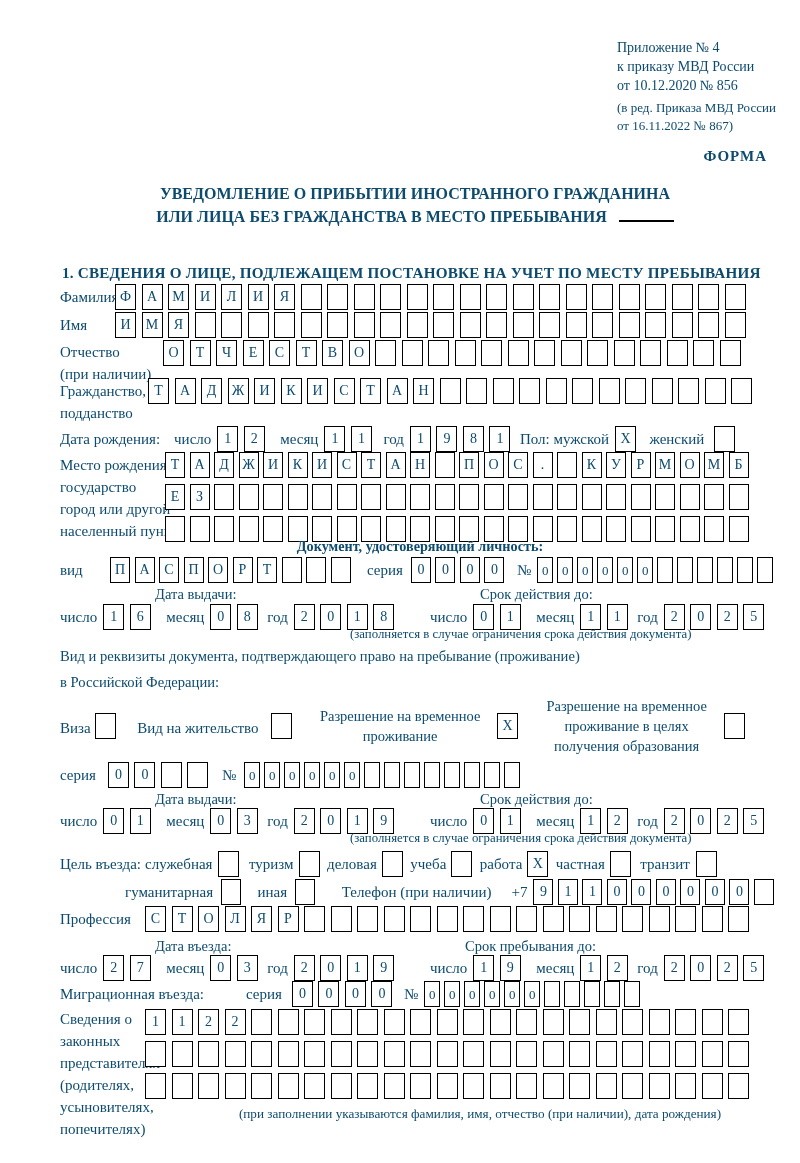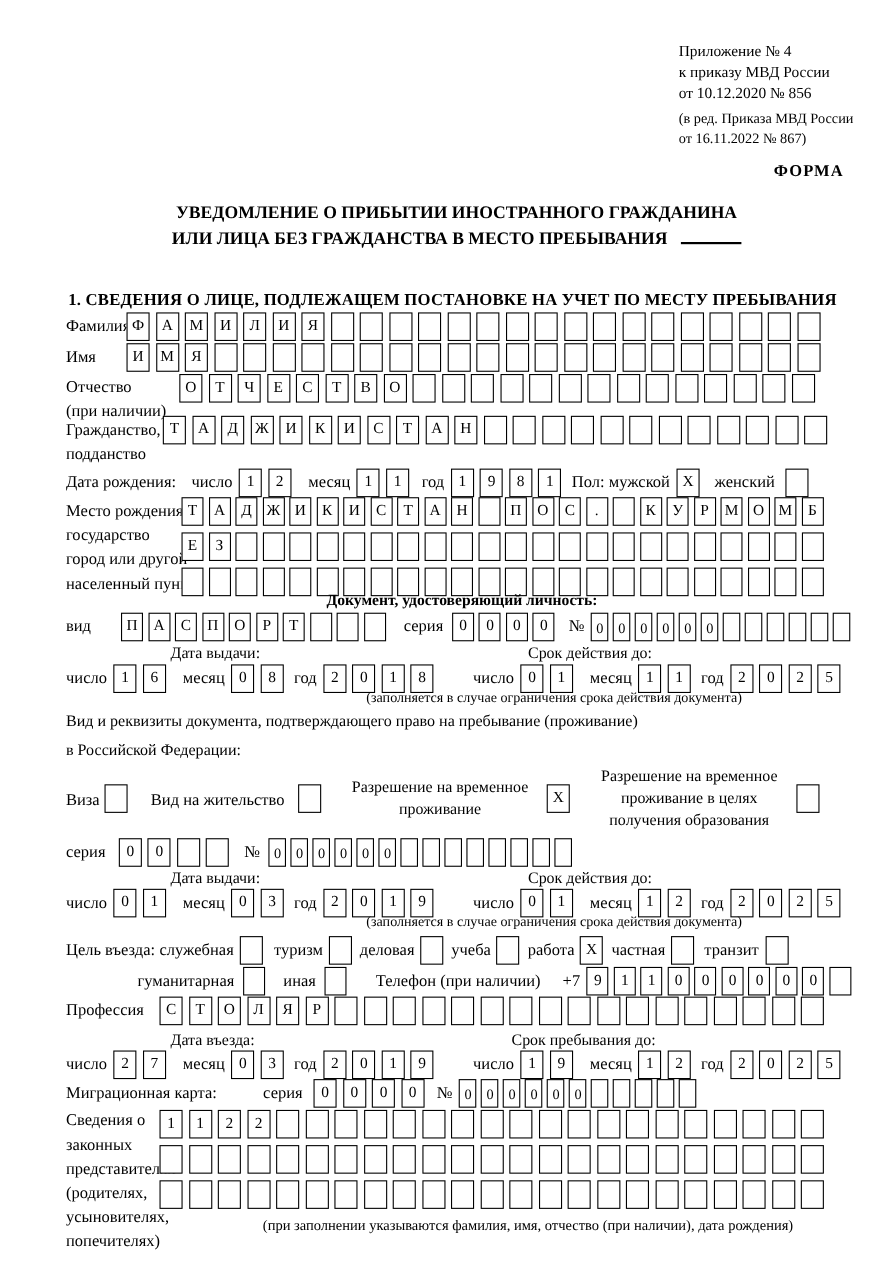--- a/index.html
+++ b/index.html
@@ -1,28 +1,28 @@
 <!DOCTYPE html>
 <html><head>
 <meta charset="utf-8">
 <style>
   html,body{margin:0;padding:0;background:#fff;}
-  #page{position:relative;width:800px;height:1163px;background:#fff;color:#000000;
+  #page{position:relative;width:800px;height:1163px;background:#fff;color:#0c4a6e;
         font-family:"Liberation Serif","DejaVu Serif",serif;font-size:15px;overflow:hidden;}
   .abs{position:absolute;}
   .row{position:absolute;display:flex;align-items:center;white-space:nowrap;}
   .boxes{display:inline-flex;align-items:center;}
   .cell{display:inline-flex;align-items:center;justify-content:center;
         width:21px;height:26px;border:1.6px solid #000;box-sizing:border-box;
         margin-right:5.5px;font-size:14px;line-height:1;background:#fff;}
   .narrow .cell{width:20px;margin-right:4.5px;}
   .tight  .cell{width:16px;margin-right:4px;font-size:13px;}
   .lbl{white-space:nowrap;}
   .b{font-weight:700;}
-  .small{font-size:12.8px;}
+  .small{font-size:12.8px;margin-left:17px;}
   .hdr{font-size:14px;line-height:19px;}
   .hdr-sub{font-size:13px;line-height:18px;}
   .title{font-weight:700;font-size:16px;line-height:23px;text-align:center;}
   .section-h{font-weight:700;font-size:15.2px;letter-spacing:0.2px;white-space:nowrap;}
   .doc-h{font-weight:700;font-size:14.2px;text-align:center;}
   .date-h{font-size:14.5px;}
   .underline-seg{display:inline-block;width:55px;height:15px;border-bottom:2px solid #000;margin-left:12px;vertical-align:baseline;}
   .mlabel{line-height:22px;}
   .ctrblk{text-align:center;white-space:normal;line-height:20px;font-size:14.5px;}
   .dl{margin-right:6px;}
@@ -596,21 +596,21 @@
     <span class="lbl dg" style="margin-left:4px;">год</span>
     <span class="boxes">
         <span class="cell">2</span>
         <span class="cell">0</span>
         <span class="cell">2</span>
         <span class="cell">5</span>
       </span>
   </div>
 
   <div class="row" style="left:60px;top:981px;">
-    <span class="lbl">Миграционная карта:</span>
+    <span class="lbl">Миграционная въезда:</span>
     <span class="lbl" style="margin-left:42px;margin-right:10px;">серия</span>
     <span class="boxes">
         <span class="cell">0</span>
         <span class="cell">0</span>
         <span class="cell">0</span>
         <span class="cell">0</span>
       </span>
     <span class="lbl" style="margin-left:6px;margin-right:6px;">№</span>
     <span class="boxes tight">
         <span class="cell">0</span>

